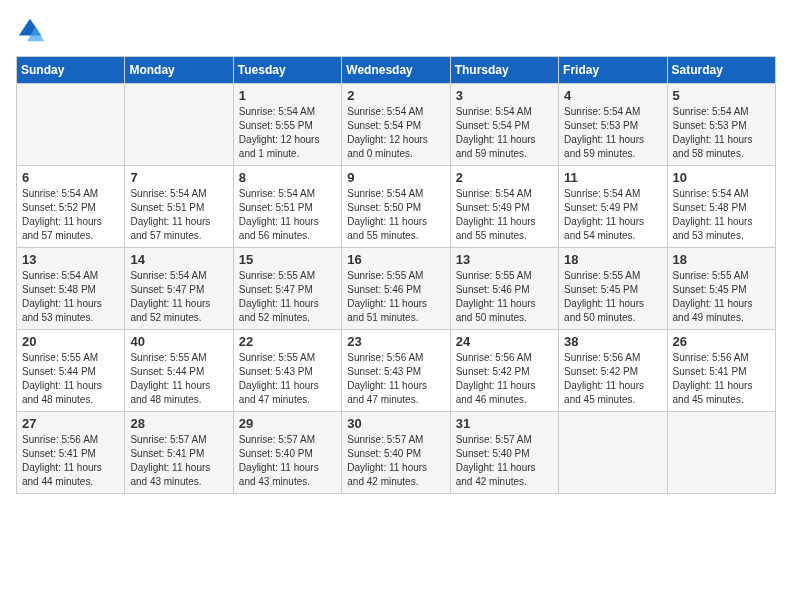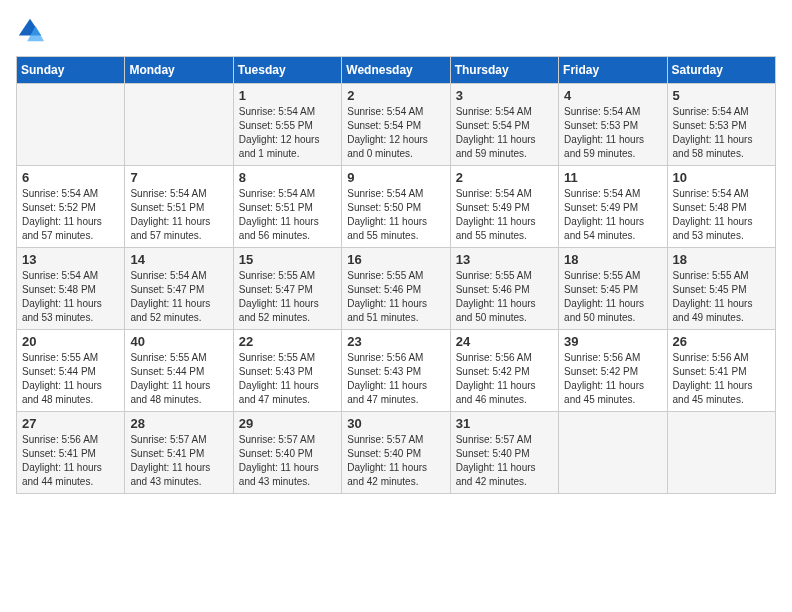--- a/index.html
+++ b/index.html
@@ -295,21 +295,21 @@
 and 47 minutes.</div>
         </td>
         <td>
           <span class="day-number">24</span>
           <div class="day-info" style="white-space: pre-line;">Sunrise: 5:56 AM
 Sunset: 5:42 PM
 Daylight: 11 hours
 and 46 minutes.</div>
         </td>
         <td>
-          <span class="day-number">39</span>
+          <span class="day-number">38</span>
           <div class="day-info" style="white-space: pre-line;">Sunrise: 5:56 AM
 Sunset: 5:42 PM
 Daylight: 11 hours
 and 45 minutes.</div>
         </td>
         <td>
           <span class="day-number">26</span>
           <div class="day-info" style="white-space: pre-line;">Sunrise: 5:56 AM
 Sunset: 5:41 PM
 Daylight: 11 hours

